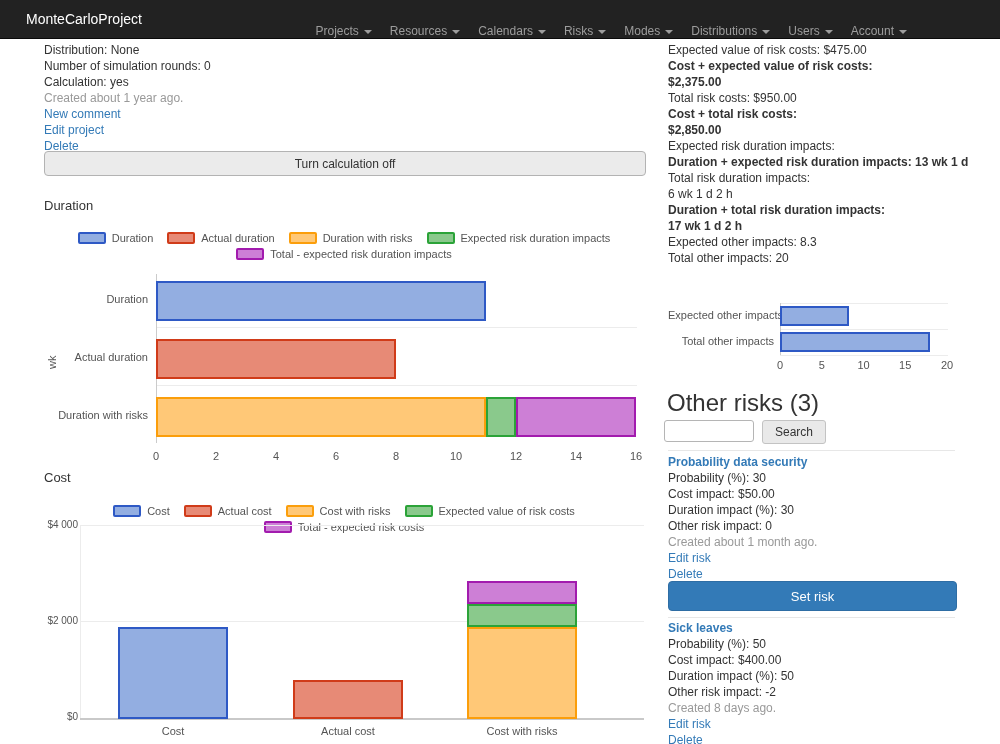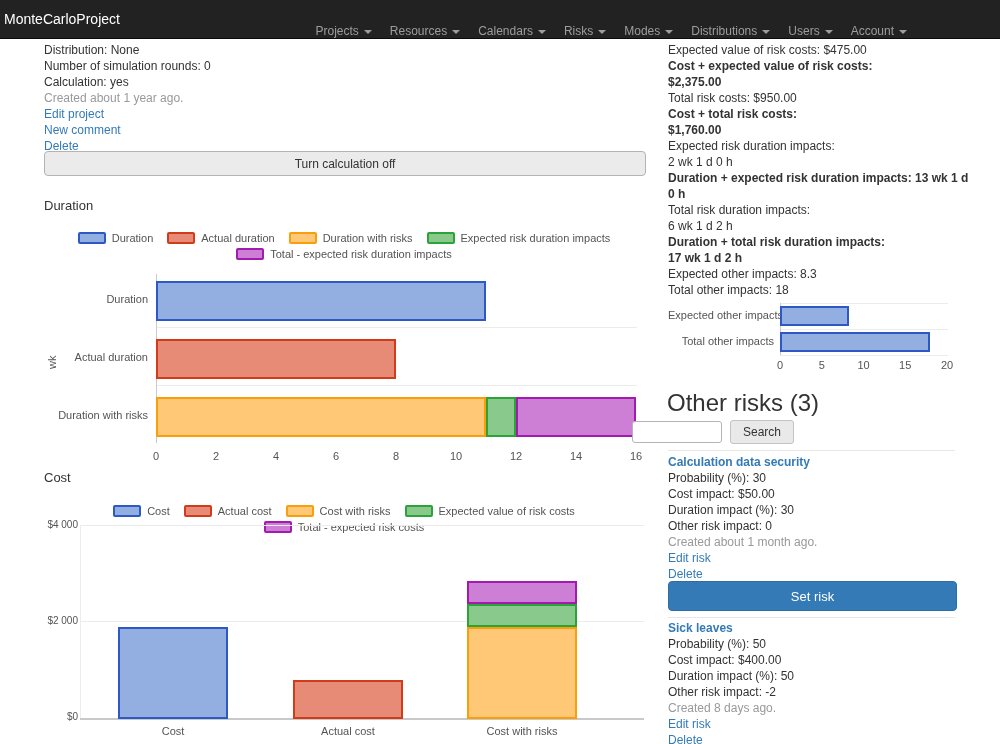--- a/index.html
+++ b/index.html
@@ -4,21 +4,21 @@
 <style>
   * { margin:0; padding:0; box-sizing:content-box; }
   html,body { width:1000px; height:744px; }
   body {
     position:relative; overflow:hidden; background:#fff;
     font-family:"Liberation Sans", sans-serif; font-size:12px; color:#333;
   }
   
   .navbar { position:absolute; top:0; left:0; width:1000px; height:38px;
             background:#222; border-bottom:1px solid #0a0a0a; }
-  .brand { position:absolute; left:4px; top:0; line-height:38px; color:#fff;
+  .brand { position:absolute; left:26px; top:0; line-height:38px; color:#fff;
            font-size:14px; cursor:pointer; white-space:nowrap; }
   .nav { position:absolute; right:84px; top:0; height:38px; display:flex; }
   .nav-item { color:#9d9d9d; font-size:12px; line-height:38px; padding:12px 9px;
               cursor:pointer; white-space:nowrap; }
   .caret { display:inline-block; width:0; height:0; margin-left:5px; vertical-align:middle;
            border-left:4px solid transparent; border-right:4px solid transparent;
            border-top:4px solid #9d9d9d; }
   
   .line { height:16px; line-height:16px; white-space:nowrap; }
   .muted { color:#999; }
@@ -58,21 +58,21 @@
   .ccat { position:absolute; top:206px; width:120px; text-align:center; font-size:11px; color:#545454; }
   
   .sum-block { position:absolute; left:668px; top:42px; width:292px; }
   .schart { position:absolute; left:668px; top:300px; width:292px; height:76px; }
   .slabel { position:absolute; left:0; width:106px; text-align:right; font-size:11px;
             color:#545454; white-space:nowrap; }
   .srow { position:absolute; left:112px; height:20px; width:170px; }
   .sgrid { position:absolute; left:112px; width:168px; height:1px; background:#ececec; }
   .stick { position:absolute; top:59px; width:20px; text-align:center; font-size:11px; color:#545454; }
   .risks-heading { position:absolute; left:667px; top:389px; font-size:24px; font-weight:400; color:#333; }
-  .search-row { position:absolute; left:632px; top:420px; display:flex; align-items:center; }
+  .search-row { position:absolute; left:664px; top:420px; display:flex; }
   .search-input { width:80px; height:18px; border:1px solid #b5b5b5; border-radius:3px;
                   padding:1px 4px; font-family:"Liberation Sans",sans-serif; font-size:12px; color:#333; }
   .search-btn { margin-left:8px; height:22px; padding:0 12px; background:#e9e9e9;
                 border:1px solid #c3c3c3; border-radius:3px; color:#333;
                 font-family:"Liberation Sans",sans-serif; font-size:12px; cursor:pointer; }
   .hr { position:absolute; left:668px; width:287px; height:1px; background:#e7e7e7; }
   .risk-block { position:absolute; left:668px; width:292px; }
   .risk-title { font-weight:bold; }
   .set-btn { position:absolute; left:668px; top:581px; width:287px; height:28px;
              background:#337ab7; border:1px solid #2e6da4; border-radius:4px; color:#fff;
@@ -93,22 +93,22 @@
     <span class="nav-item"><span>Users</span><span class="caret"></span></span>
     <span class="nav-item"><span>Account</span><span class="caret"></span></span>
   </div>
 </div>
 
 <div class="proj-block">
   <div class="line">Distribution: None</div>
   <div class="line">Number of simulation rounds: 0</div>
   <div class="line">Calculation: yes</div>
   <div class="line muted">Created about 1 year ago.</div>
+  <div class="line lnk">New comment</div>
   <div class="line lnk">Edit project</div>
-  <div class="line lnk">New comment</div>
   <div class="line lnk">Delete</div>
 </div>
 <button class="calc-btn">Turn calculation off</button>
 
 <div class="sec-title" style="top:198px;">Duration</div>
 
 <div class="legend" style="top:230px;">
   <span class="legend-item">
       <span class="sw" style="background: rgb(147, 174, 225); border-color: rgb(46, 89, 197);"></span>
       <span>Duration</span>
@@ -209,31 +209,29 @@
   <span class="ccat" style="left:244px;">Actual cost</span>
   <span class="ccat" style="left:418px;">Cost with risks</span>
 </div>
 
 <div class="sum-block">
   <div class="line">Expected value of risk costs: $475.00</div>
   <div class="line b">Cost + expected value of risk costs:</div>
   <div class="line b">$2,375.00</div>
   <div class="line">Total risk costs: $950.00</div>
   <div class="line b">Cost + total risk costs:</div>
-  <div class="line b">$1,760.00</div>
+  <div class="line b">$2,850.00</div>
   <div class="line">Expected risk duration impacts:</div>
-  <div class="line">2 wk 1 d 0 h</div>
   <div class="line b">Duration + expected risk duration impacts: 13 wk 1 d</div>
-  <div class="line b">0 h</div>
   <div class="line">Total risk duration impacts:</div>
   <div class="line">6 wk 1 d 2 h</div>
   <div class="line b">Duration + total risk duration impacts:</div>
   <div class="line b">17 wk 1 d 2 h</div>
   <div class="line">Expected other impacts: 8.3</div>
-  <div class="line">Total other impacts: 18</div>
+  <div class="line">Total other impacts: 20</div>
 </div>
 
 <div class="schart">
   <span class="slabel" style="top:9px;">Expected other impacts</span>
   <span class="slabel" style="top:35px;">Total other impacts</span>
   <div class="sgrid" style="top:3px;"></div>
   <div class="sgrid" style="top:29px;"></div>
   <div class="sgrid" style="top:55px;"></div>
   <div class="vaxis" style="left:112px; top:3px; height:52px;"></div>
   <div class="srow" style="top:6px;">
@@ -252,21 +250,21 @@
 <div class="risks-heading">Other risks (3)</div>
 
 <div class="search-row">
   <input class="search-input" type="text" value="" style="">
   <button class="search-btn">Search</button>
 </div>
 
 <div class="hr" style="top:450px;"></div>
 
 <div class="risk-block" style="top:454px;">
-  <div class="line lnk risk-title">Calculation data security</div>
+  <div class="line lnk risk-title">Probability data security</div>
   <div class="line">Probability (%): 30</div>
   <div class="line">Cost impact: $50.00</div>
   <div class="line">Duration impact (%): 30</div>
   <div class="line">Other risk impact: 0</div>
   <div class="line muted">Created about 1 month ago.</div>
   <div class="line lnk">Edit risk</div>
   <div class="line lnk">Delete</div>
 </div>
 
 <button class="set-btn">Set risk</button>

